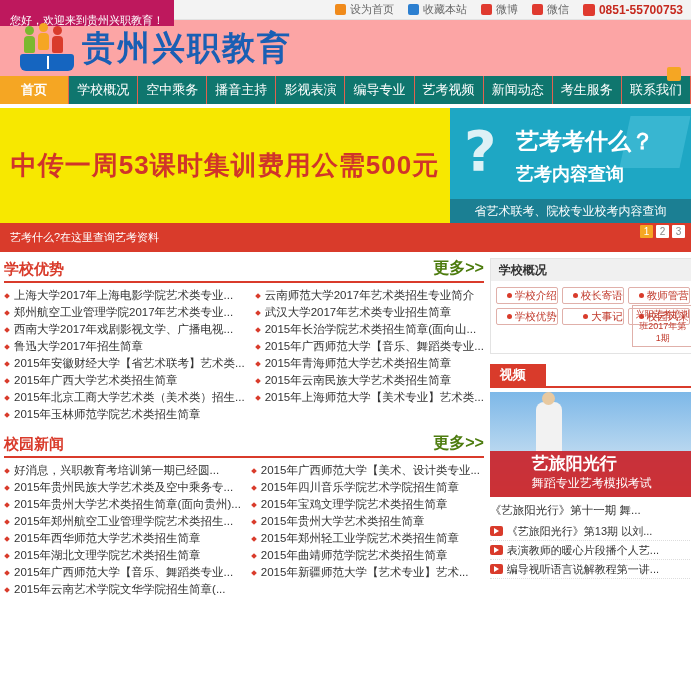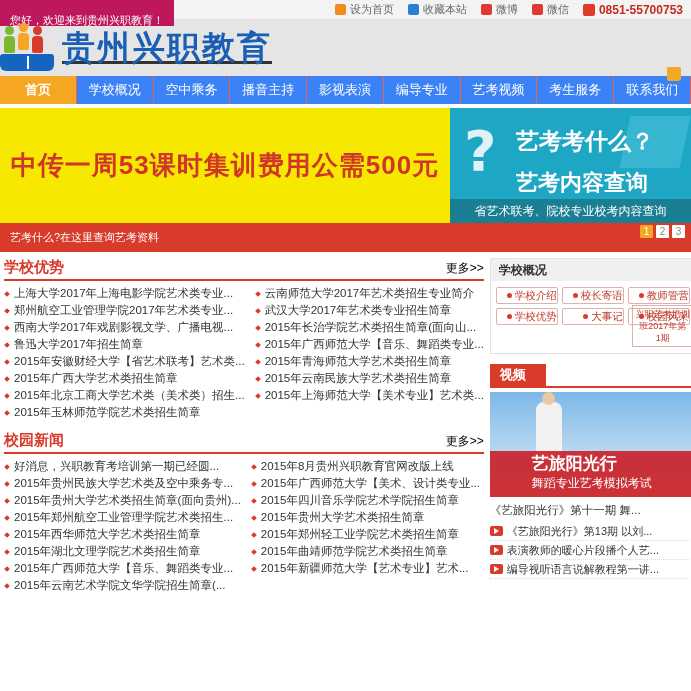--- a/index.html
+++ b/index.html
@@ -27,76 +27,76 @@
   .topbar .tlink { display:flex; align-items:center; margin-right:14px; white-space:nowrap; }
   .topbar .tlink .ic { margin-right:4px; display:inline-block; }
   .ic-sq { width:11px; height:11px; border-radius:2px; display:inline-block; }
   .red { background:#e03a2f; }
   .orange { background:#f08a1b; }
   .blue { background:#2c7fd0; }
   .topbar .phone { color:#c62a1f; font-weight:bold; font-size:12px; margin-right:8px; display:flex; align-items:center;}
   .phone-ic { width:12px;height:12px;background:#e03a2f;border-radius:2px;margin-right:4px;display:inline-block;}
 
   
-  .logorow { height:56px; display:flex; align-items:center; padding-left:0; background:#e5e5e5;text-decoration:underline; }
+  .logorow { height:56px; display:flex; align-items:center; padding-left:20px; background:#fca5a5; }
   .logo-mark { width:54px; height:46px; position:relative; margin-right:8px; }
   .logo-mark .book { position:absolute; left:0; bottom:0; width:54px; height:17px;
      background:#1565c0; border-radius:3px 3px 6px 6px; }
   .logo-mark .book:after{content:"";position:absolute;left:50%;top:2px;width:2px;height:13px;background:#fff;}
   .figs { position:absolute; left:4px; bottom:15px; width:48px; height:30px; }
   .fig { position:absolute; width:11px; }
   .fig .head { width:9px;height:9px;border-radius:50%; margin:0 auto;}
   .fig .body { width:11px;height:17px;border-radius:4px 4px 2px 2px; margin-top:1px;}
   .f1 { left:0; }   .f1 .head{background:#7cb82f;} .f1 .body{background:#7cb82f;}
   .f2 { left:14px; top:-3px;} .f2 .head{background:#f5a623;} .f2 .body{background:#f5a623;}
   .f3 { left:28px; } .f3 .head{background:#d93b2b;} .f3 .body{background:#d93b2b;}
   .sitetitle { font-family:"DejaVu Serif", serif; font-size:33px; font-weight:bold; color:#1a5fb4; letter-spacing:2px; }
 
   
-  .nav { height:28px; background:#3b82f6; display:flex; align-items:stretch; position:relative; }
+  .nav { height:28px; background:#0f766e; display:flex; align-items:stretch; position:relative; }
   .nav .item {
     flex:1; color:#fff; font-size:13px; display:flex; align-items:center; justify-content:center;
     border-right:1px solid #e2614f; white-space:nowrap;
   }
   .nav .item:last-child{border-right:none;}
   .nav .item.active { background:#f5a623; color:#fff; font-weight:bold;}
   .nav-badge { position:absolute; right:10px; top:-9px; width:14px;height:14px;background:#f5a623;border-radius:2px;}
 
   
   .banner { height:115px; display:flex; margin-top:4px; }
   .banner-left {
     width:450px; background:#f7e800; position:relative;
     display:flex; align-items:center; justify-content:center;
   }
   .banner-left .txt { color:#d0342a; font-size:26px; font-weight:bold; letter-spacing:1px; }
   .banner-right { flex:1; background:#1ea7c4; position:relative; overflow:hidden; }
   .br-q { position:absolute; left:14px; top:10px; font-size:56px; color:#fff; font-weight:bold;
      font-family:"DejaVu Sans", sans-serif; opacity:.85;}
   .br-l1 { position:absolute; left:66px; top:18px; color:#fff; font-size:23px; font-weight:bold; }
-  .br-l2 { position:absolute; left:66px; top:60px; color:#fff; font-size:22px; font-weight:bold; }
+  .br-l2 { position:absolute; left:66px; top:54px; color:#fff; font-size:18px; font-weight:bold; }
   .br-bar { position:absolute; left:0; right:0; bottom:0; height:24px; background:#1b7f93;
      color:#fff; font-size:12px; display:flex; align-items:center; justify-content:center;}
   .br-deco{position:absolute;right:6px;top:8px;width:60px;height:52px;background:#4fc3dd;transform:skewX(-12deg);opacity:.55;}
 
   
   .capstrip { height:29px; background:#d93b2b; color:#fff; font-size:11px;
      display:flex; align-items:center; padding-left:10px; position:relative;}
   .pager { position:absolute; right:6px; top:2px; display:flex; gap:3px;}
   .pager span { width:13px;height:13px;background:#fff;color:#888;font-size:10px;
      display:flex;align-items:center;justify-content:center;border-radius:1px;}
   .pager span.on { background:#f5a623; color:#fff;}
 
   
   .cols { display:flex; padding:6px 4px 0 4px; gap:6px; }
   .colmain { width:480px; }
   .colside { flex:1; }
 
   .sechead { display:flex; align-items:flex-end; border-bottom:2px solid #d93b2b; padding-bottom:2px; margin-bottom:4px;}
   .sechead .t { color:#d93b2b; font-size:15px; font-weight:bold; }
-  .sechead .more { margin-left:auto; color:#000000; font-size:12px; font-weight:normal;}
+  .sechead .more { margin-left:auto; color:#4d7c0f; font-size:16px; font-weight:bold;}
 
   .twocol { display:flex; gap:10px; }
   .lst { flex:1; list-style:none; margin:0; padding:0;}
   .lst li { font-size:11.5px; color:#333; line-height:17px; padding-left:10px; position:relative;
      white-space:nowrap; overflow:hidden; text-overflow:ellipsis;}
   .lst li:before { content:""; position:absolute; left:1px; top:7px; width:4px;height:4px;
      background:#d93b2b; transform:rotate(45deg); }
 
   .gap { height:10px; }
 
@@ -190,20 +190,21 @@
   </div>
 
   <div class="nav">
     <div class="item active">首页</div>
     <div class="item">学校概况</div>
     <div class="item">空中乘务</div>
     <div class="item">播音主持</div>
     <div class="item">影视表演</div>
     <div class="item">编导专业</div>
     <div class="item">艺考视频</div>
+    <div class="item">新闻动态</div>
     <div class="item">考生服务</div>
     <div class="item">联系我们</div>
     <div class="nav-badge"></div>
   </div>
 
   <div class="banner">
     <div class="banner-left">
       <div class="txt">中传一周53课时集训费用公需500元</div>
     </div>
     <div class="banner-right">
@@ -265,23 +266,23 @@
           <li>好消息，兴职教育考培训第一期已经圆...</li>
           <li>2015年贵州民族大学艺术类及空中乘务专...</li>
           <li>2015年贵州大学艺术类招生简章(面向贵州)...</li>
           <li>2015年郑州航空工业管理学院艺术类招生...</li>
           <li>2015年西华师范大学艺术类招生简章</li>
           <li>2015年湖北文理学院艺术类招生简章</li>
           <li>2015年广西师范大学【音乐、舞蹈类专业...</li>
           <li>2015年云南艺术学院文华学院招生简章(...</li>
         </ul>
         <ul class="lst">
-          <li>2015年8月贵州兴职教育官网改版上线</li>
           <li>2015年广西师范大学【美术、设计类专业...</li>
           <li>2015年四川音乐学院艺术学院招生简章</li>
+          <li>2015年宝鸡文理学院艺术类招生简章</li>
           <li>2015年贵州大学艺术类招生简章</li>
           <li>2015年郑州轻工业学院艺术类招生简章</li>
           <li>2015年曲靖师范学院艺术类招生简章</li>
           <li>2015年新疆师范大学【艺术专业】艺术...</li>
         </ul>
       </div>
     </div>
 
     <div class="colside">
 

